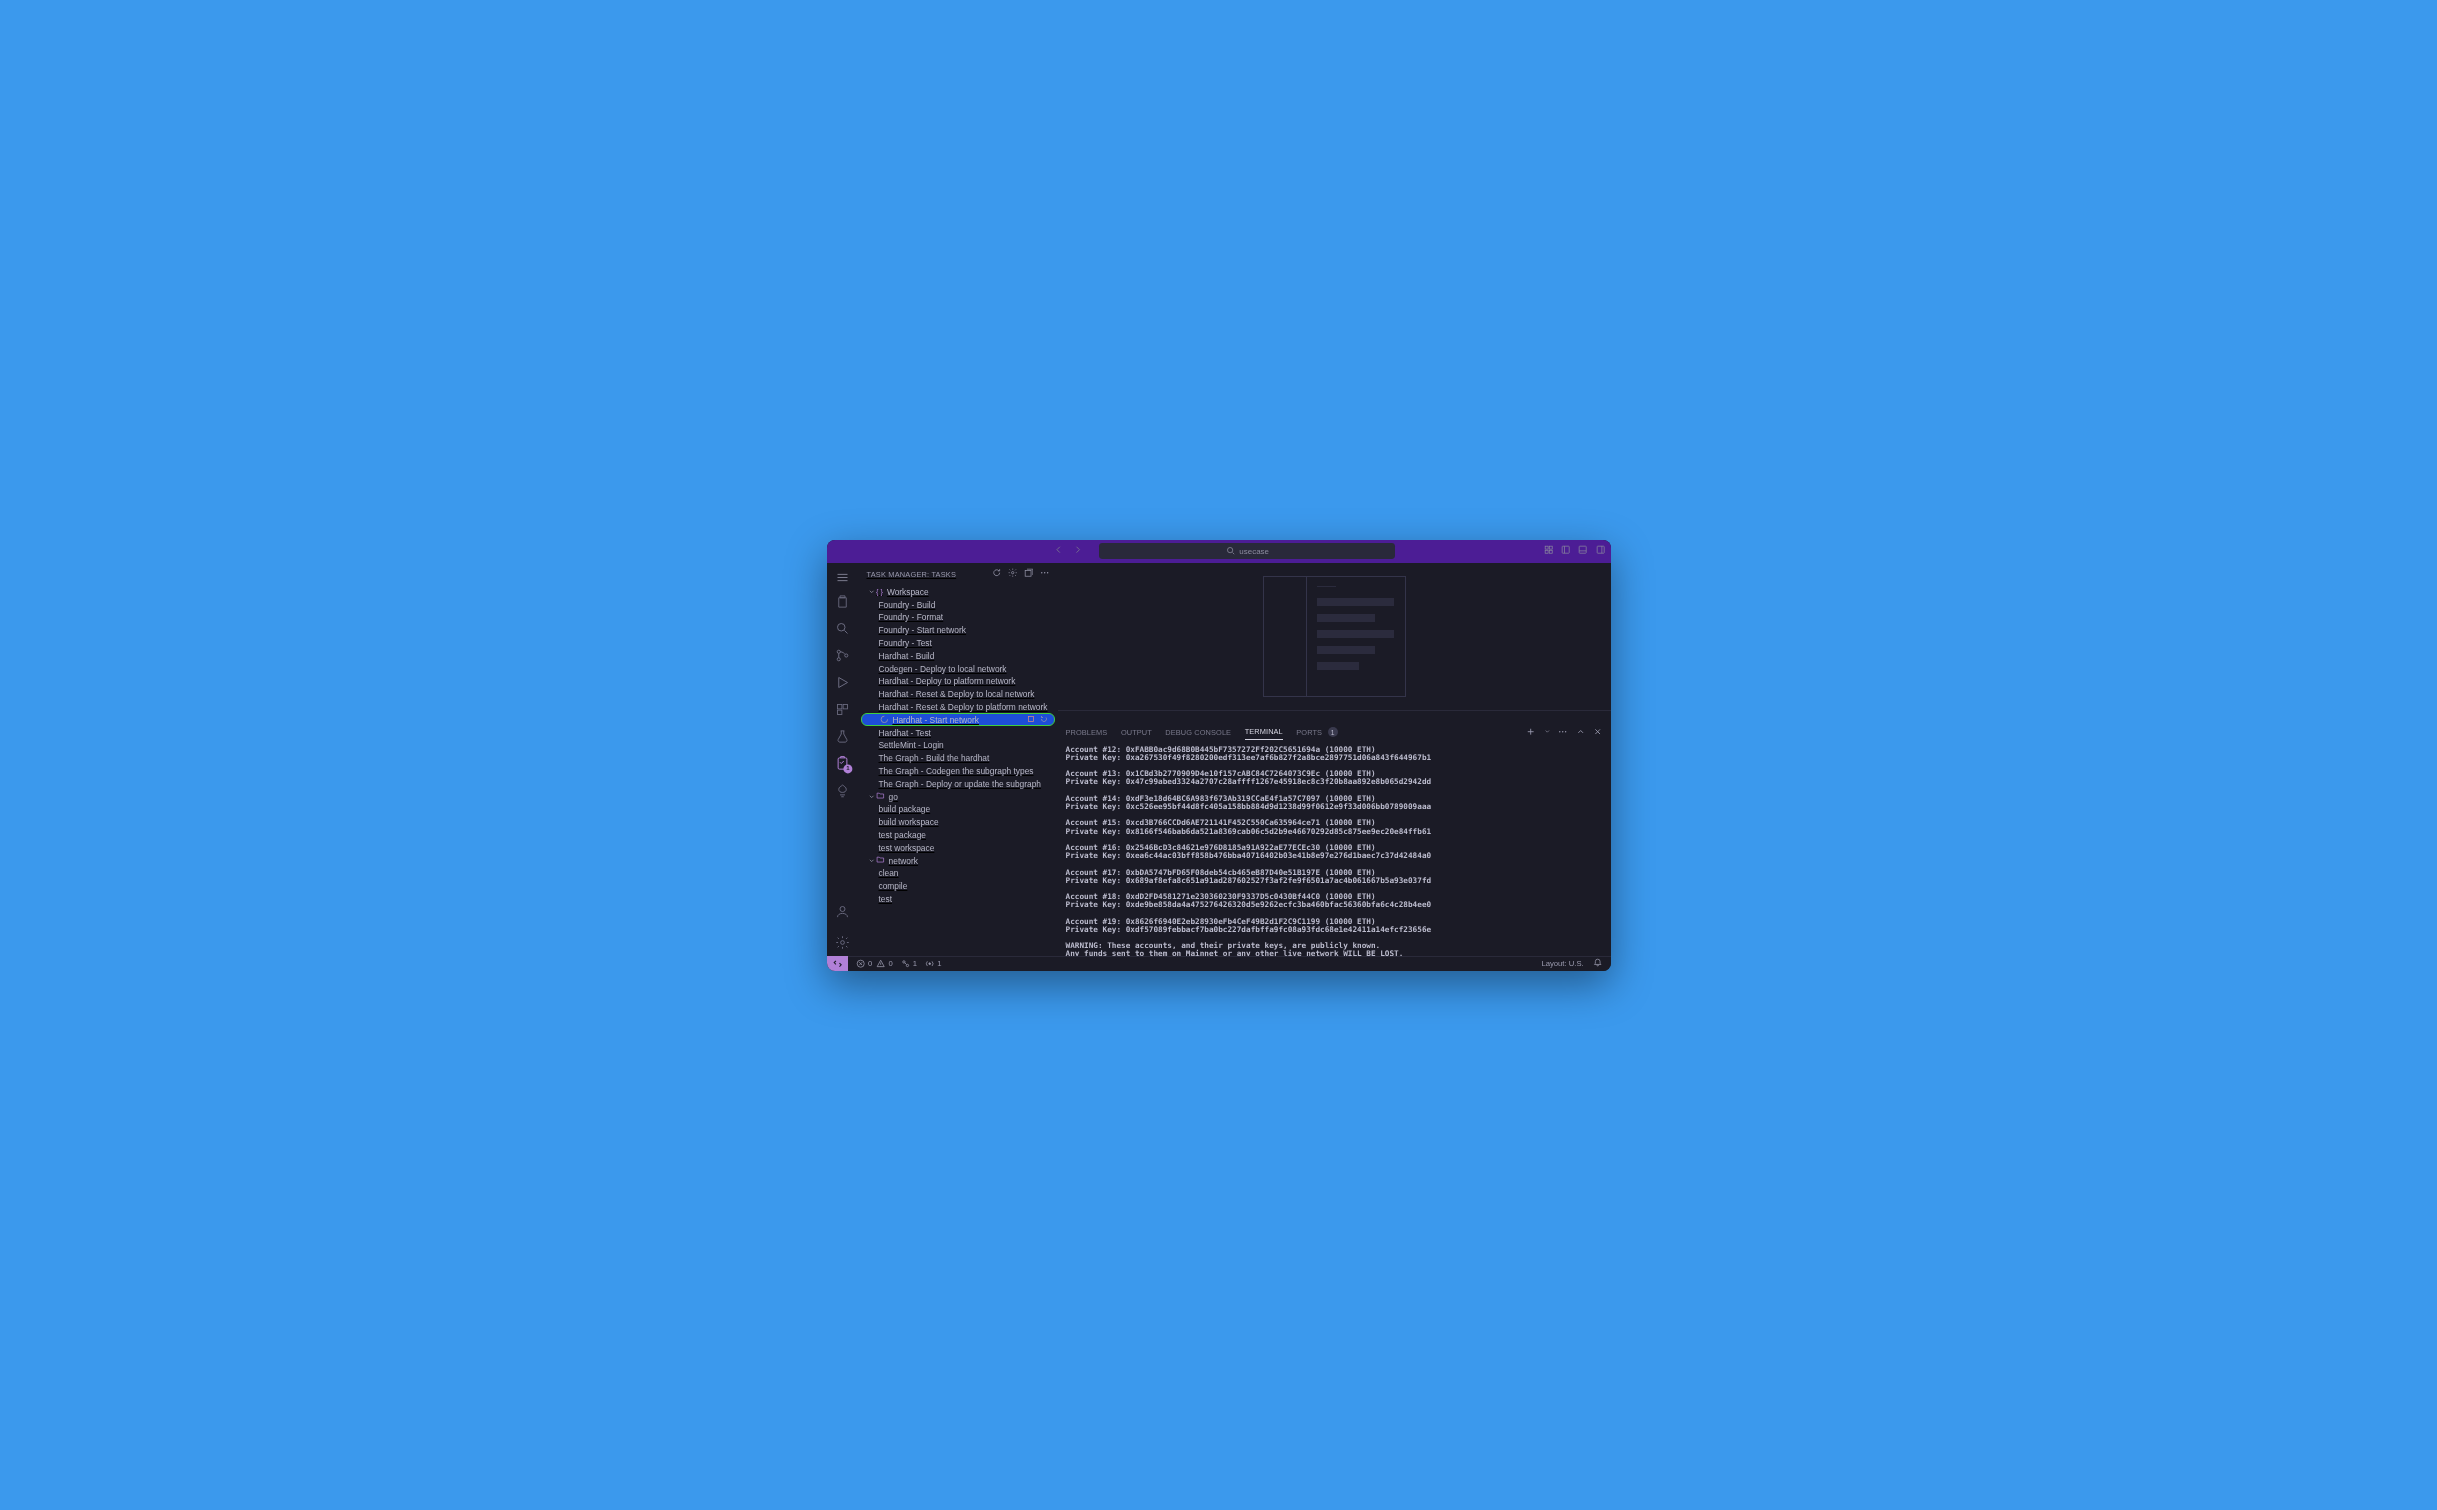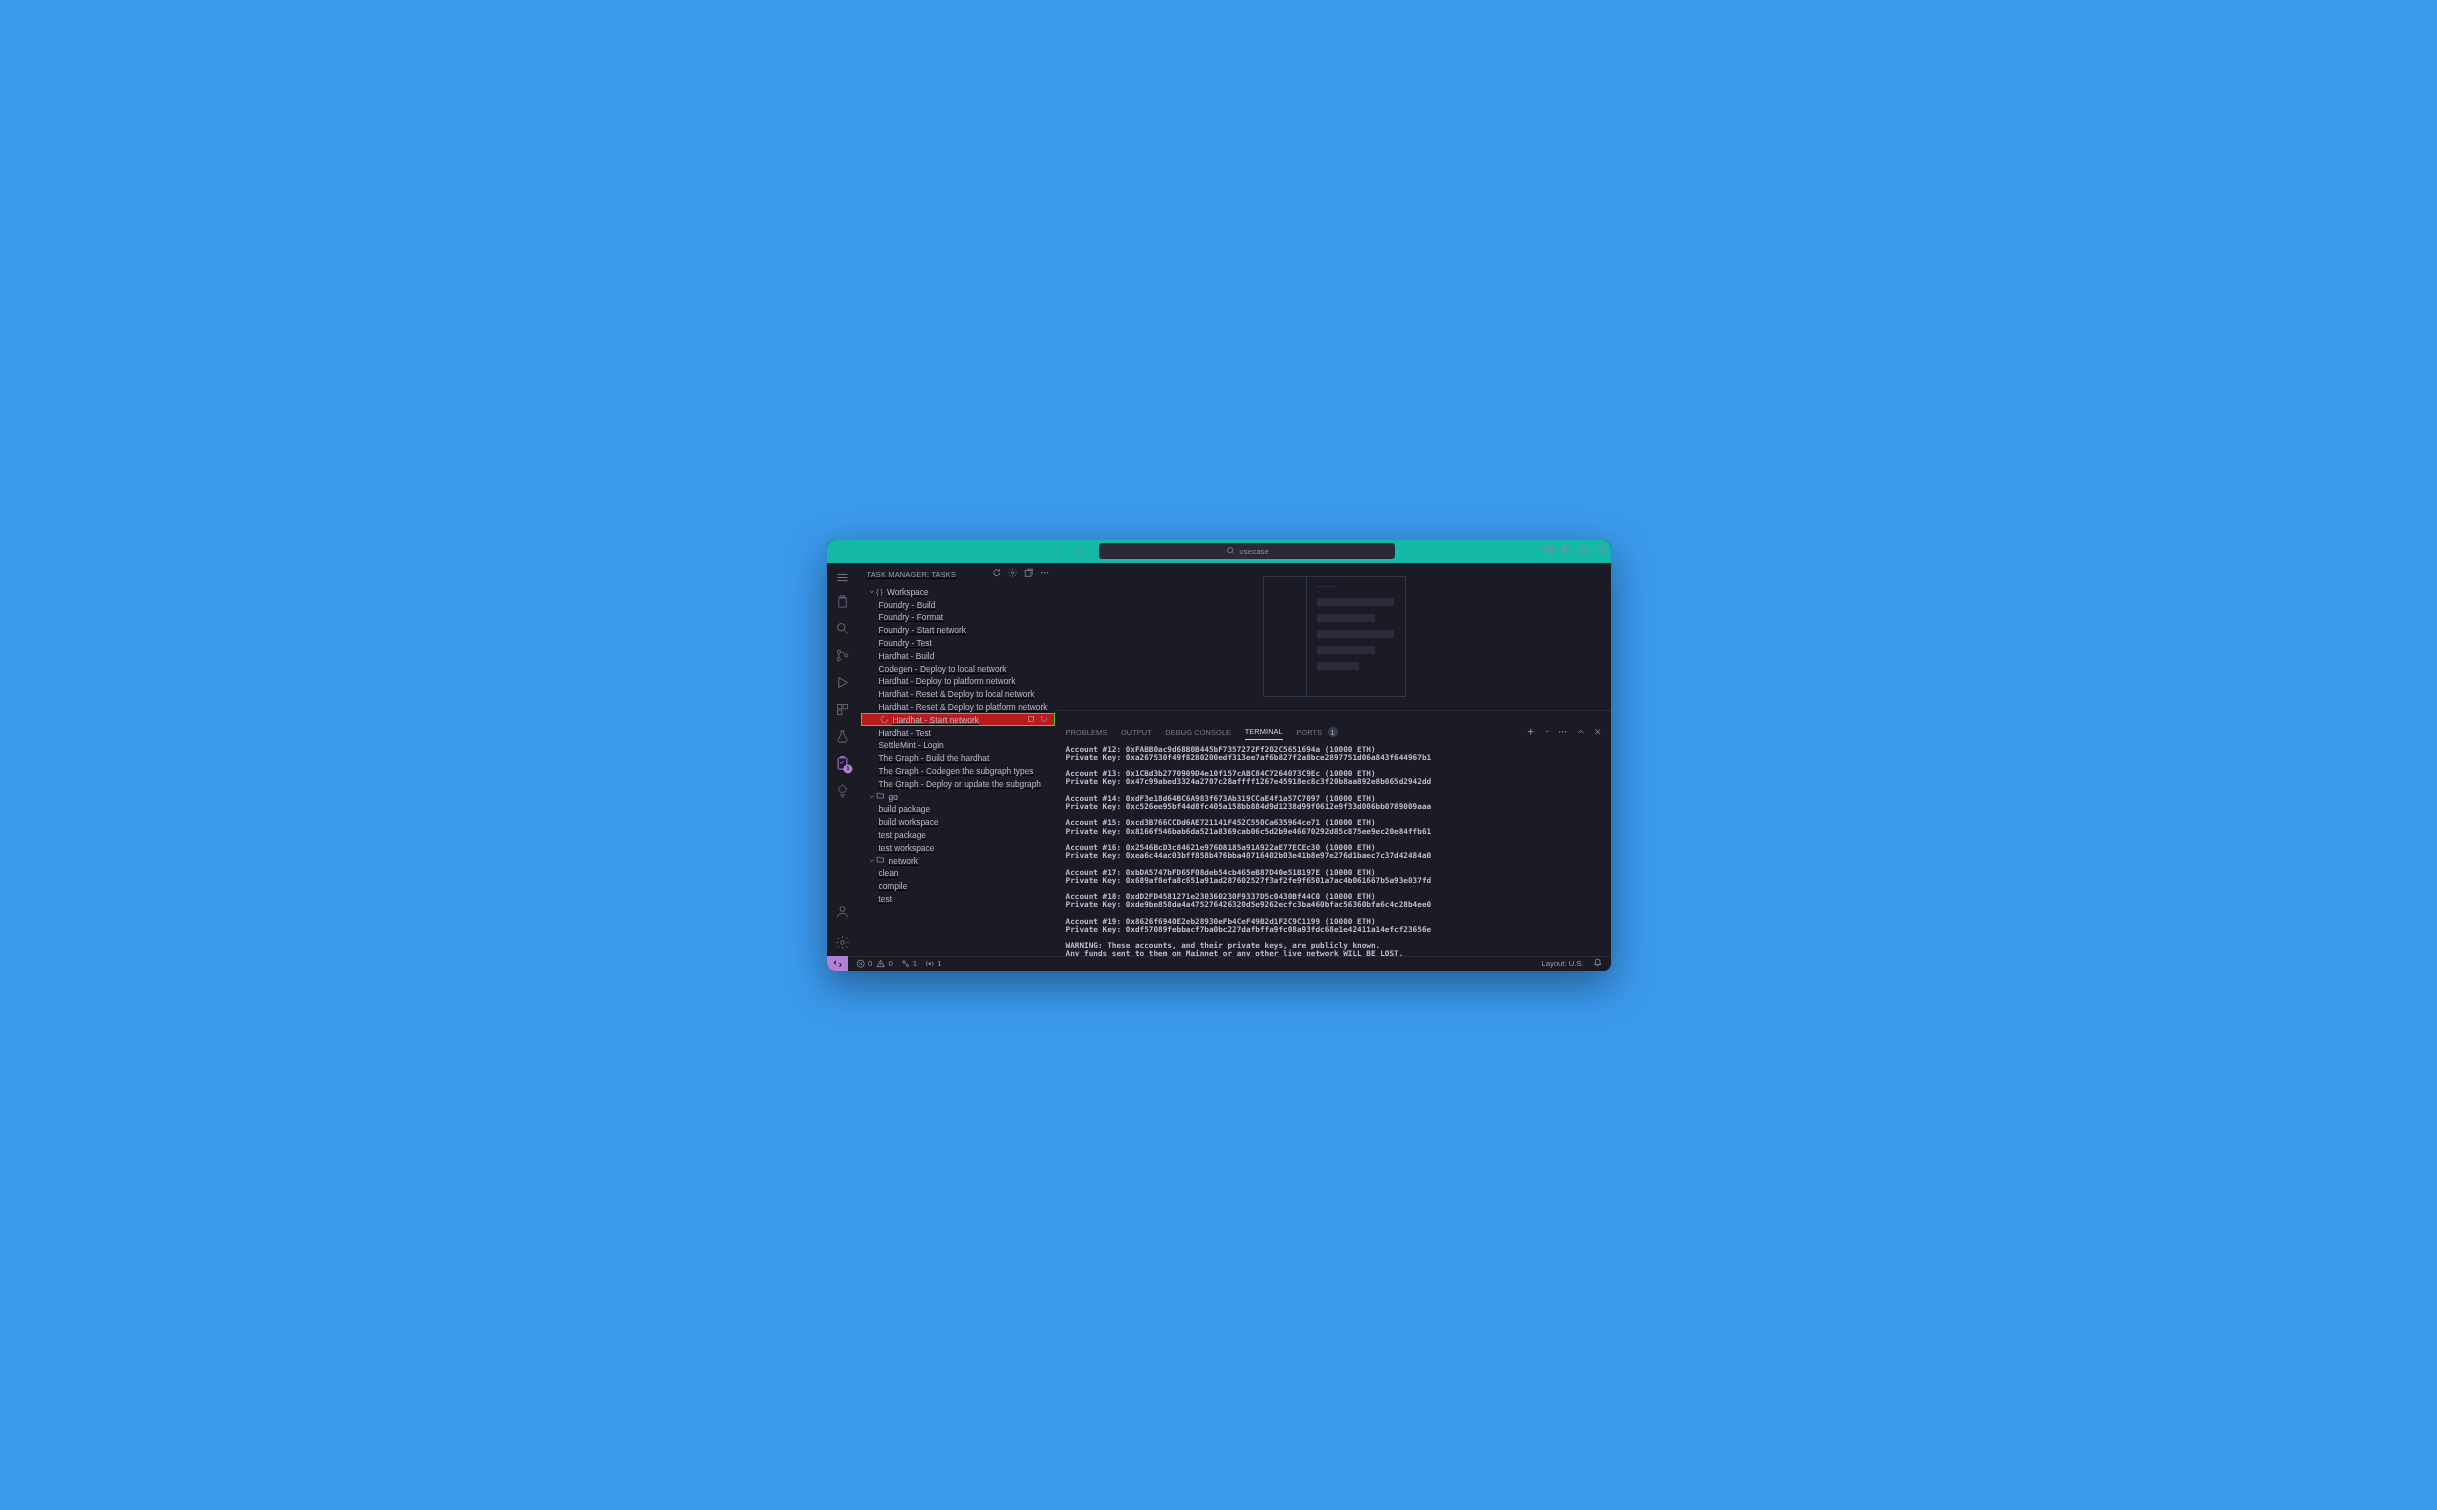--- a/index.html
+++ b/index.html
@@ -19,21 +19,21 @@
   border-radius: 8px;
   overflow: hidden;
   display: flex;
   flex-direction: column;
   box-shadow: 0 13.5px 40px rgba(0,0,0,0.4);
 }
 .titlebar {
   height: 23px;
   display: flex;
   align-items: center;
-  background: #14b8a6;
+  background: #4c1d95;
   padding: 0 5.4px;
   gap: 5.4px;
 }
 .titlebar .nav-btns { display: flex; gap: 9.4px; margin-left: 222px; }
 .titlebar .nav-btn { color: #7a7a8c; cursor: pointer; }
 .searchbox {
   flex: 0 0 296px;
   margin-left: 12px;
   height: 16px;
   background: #29293a;
@@ -107,24 +107,24 @@
   cursor: pointer;
   white-space: nowrap;
 }
 .tree-row.indent1 { padding-left: 20px; }
 .tree-row.group { color: #b8b8c8; }
 .tree-row .chev { width: 9.4px; display: inline-flex; justify-content: center; color: #9a9aae; }
 .tree-row .grp-icon { color: #b180d7; margin-right: 4px; font-size: 7.4px; }
 .tree-row .fld-icon { color: #b180d7; margin-right: 4px; }
 .tree-row.highlighted {
   border: 1.3px solid #3ecf3e;
-  background: #b91c1c;
+  background: #1d4ed8;
   margin: 0 2.7px 0 2.7px;
   padding-left: 17.5px;
-  border-radius: 0;
+  border-radius: 6px;
 }
 .tree-row.highlighted .spinner { color: #9a9aae; margin-right: 4px; }
 .tree-row .row-actions { margin-left: auto; margin-right: 5.4px; display: flex; gap: 5.4px; color: #d08a8a; }
 .tree-row .row-actions .restart { color: #9a9aae; }
 
 .main { flex: 1; display: flex; flex-direction: column; background: #1b1b26; overflow: hidden; }
 .editor-area {
   flex: 0 0 147px;
   background: #1b1b26;
   display: flex;

